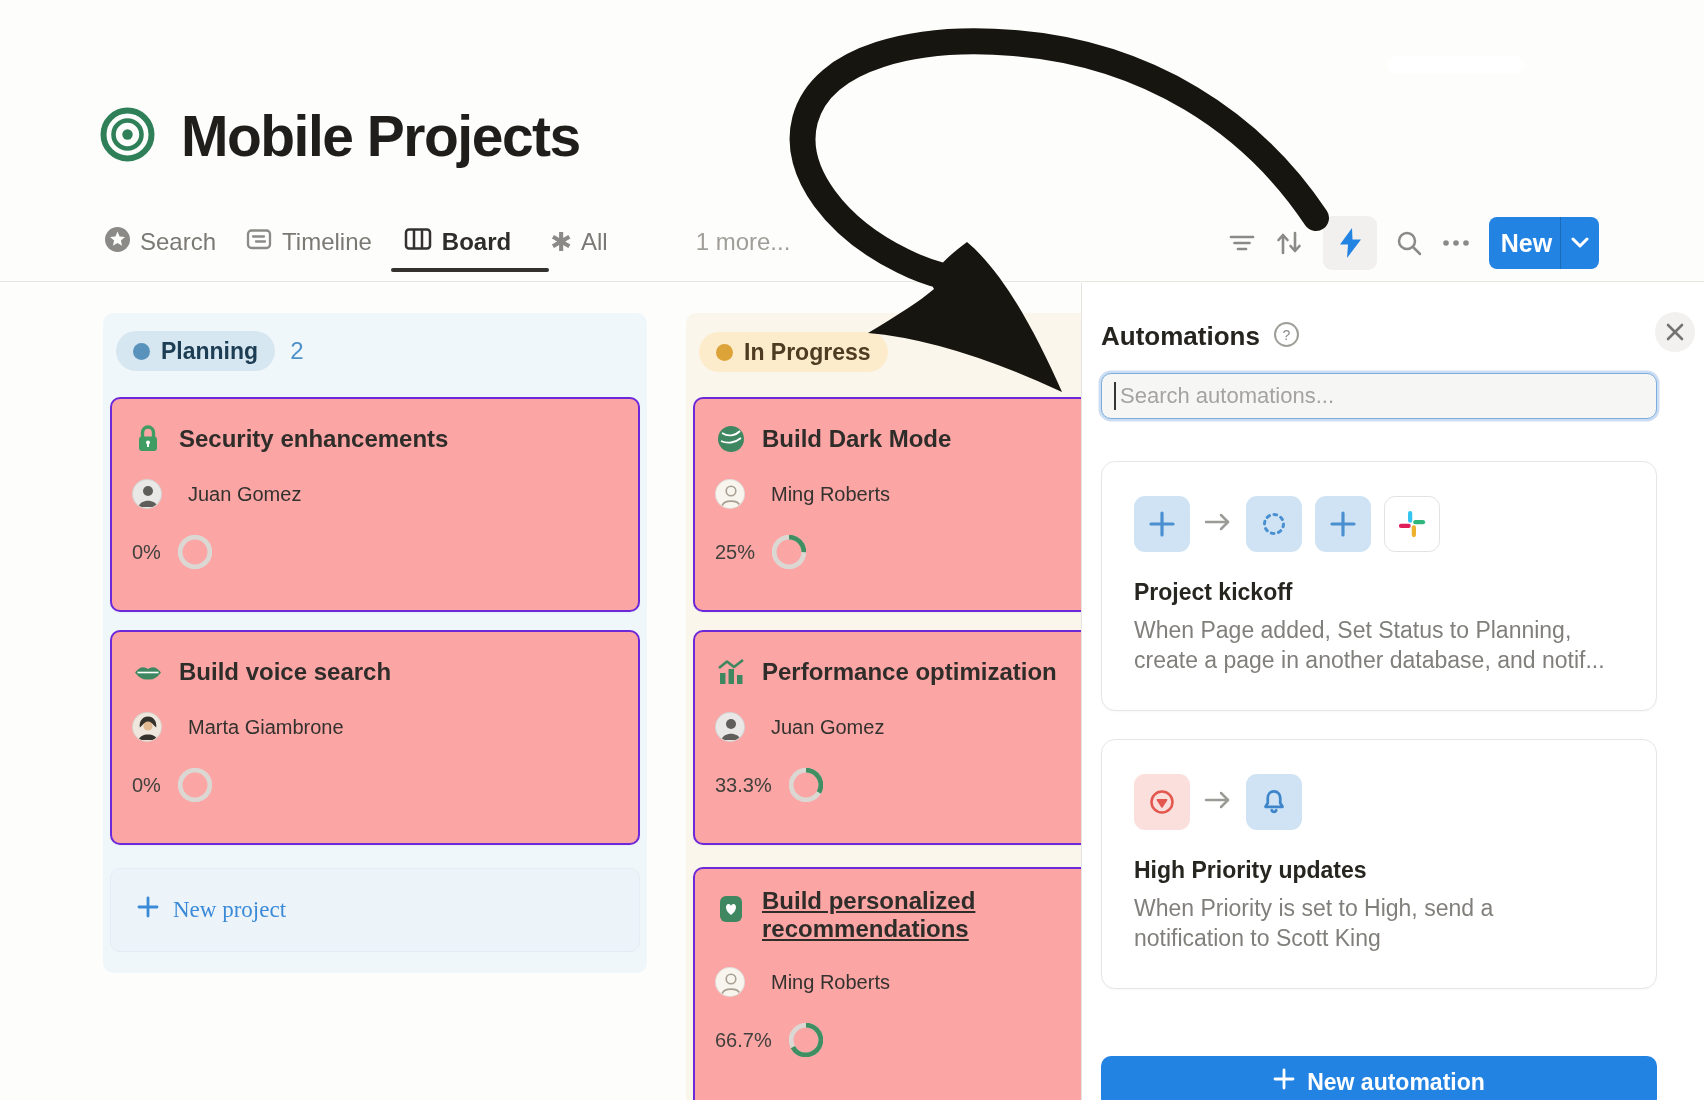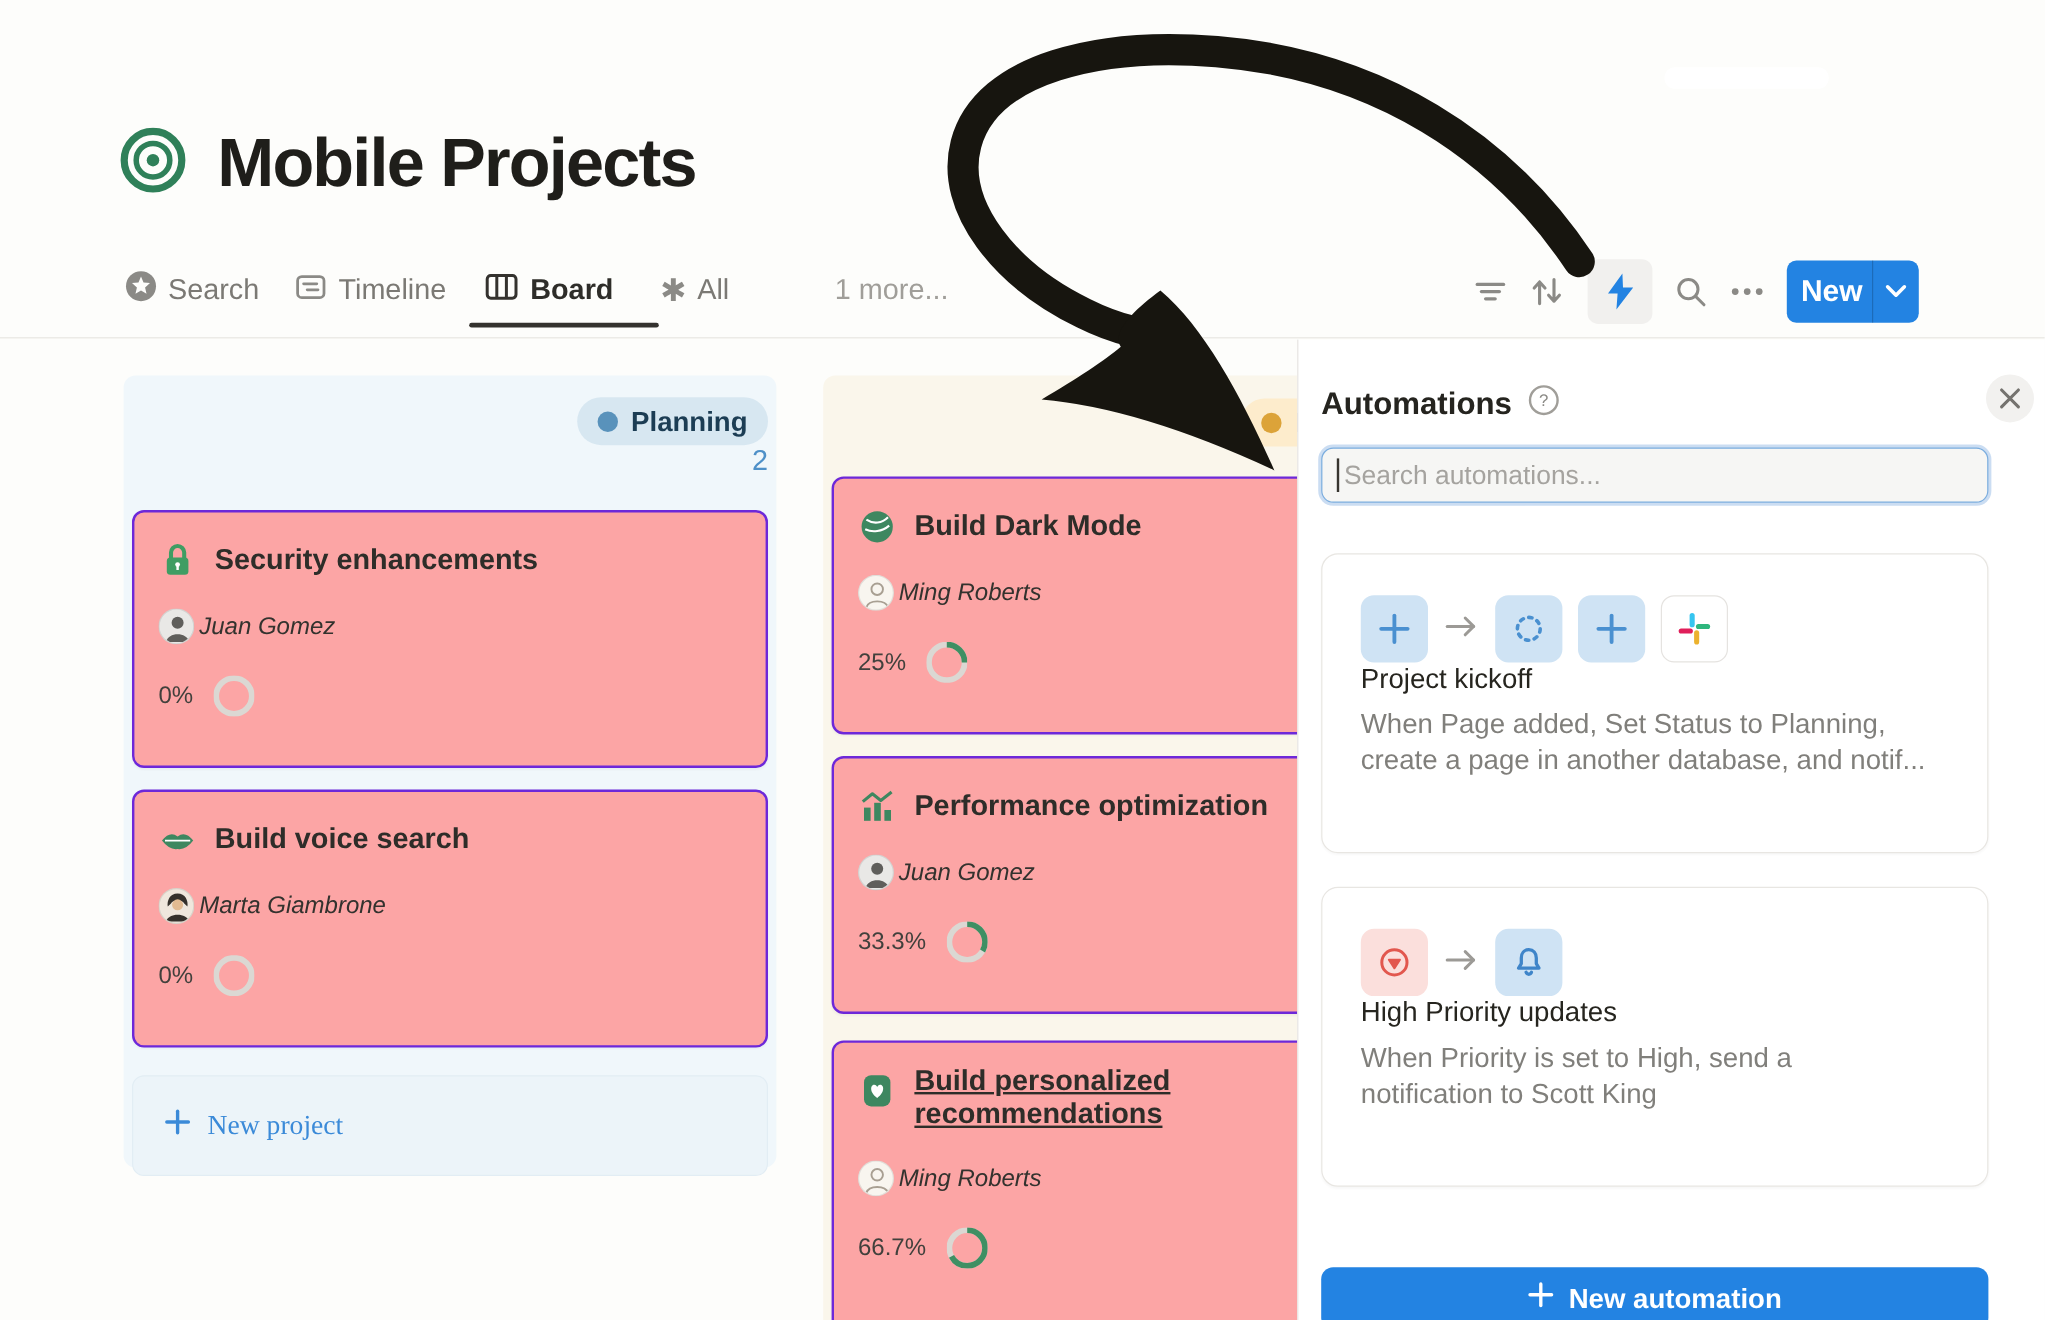--- a/index.html
+++ b/index.html
@@ -27,32 +27,32 @@
   .bolt-box { width:54px; height:54px; background:#f1f0ee; border-radius:9px; }
   .new-btn { width:110px; height:52px; background:#2383e2; border-radius:8px; display:flex; align-items:center; color:#fff; cursor:pointer; }
   .new-btn .nlabel { flex:1; text-align:center; font-size:25px; font-weight:600; padding-left:4px; }
   .new-btn .nsep { width:1px; height:52px; background:rgba(0,0,0,.18); }
   .new-btn .nchev { width:38px; display:flex; justify-content:center; }
 
   
   .col { position:absolute; top:313px; width:544px; border-radius:10px; padding:0 7px; }
   .col-planning { left:103px; height:660px; background:#f0f7fb; }
   .col-inprogress { left:686px; height:860px; background:#faf6eb; }
-  .pill-row { display:flex; align-items:flex-end; padding-left:6px;flex-direction:column; }
+  .pill-row { display:flex; align-items:center; gap:15px; padding-left:6px; }
   .col-planning .pill-row { margin-top:18px; } .col-inprogress .pill-row { margin-top:19px; }
   .pill { display:inline-flex; align-items:center; gap:11px; height:40px; padding:0 17px; border-radius:20px; font-size:23px; font-weight:600; }
   .pill-planning { background:#d7e7f1; color:#1c3d54; }
   .pill-inprogress { background:#fdeccc; color:#4f3b22; }
   .dot { width:17px; height:17px; border-radius:50%; }
   .count { font-size:24px; color:#4e90c8; }
   .kcard { background:#fca5a5; border:2px solid #6d28d9; border-radius:10px; box-shadow:0 1px 2px rgba(0,0,0,.04); padding:24px 20px; cursor:pointer; }
   .kcard .trow { display:flex; align-items:flex-start; gap:15px; }
   .ktitle { font-size:24px; font-weight:600; color:#2e2d29; white-space:nowrap; line-height:32px; }
   .ktitle.wrap2 { white-space:normal; max-width:268px; line-height:28px; margin-top:-6px;text-decoration:underline; }
-  .arow { display:flex; align-items:center; gap:4px; margin-top:24px;font-style:italic; }
+  .arow { display:flex; align-items:center; gap:26px; margin-top:24px; }
   .aname { font-size:20px; color:#33322e; }
   .prow { display:flex; align-items:center; gap:17px; margin-top:26px; }
   .plabel { font-size:20px; color:#41403c; }
   .c1 { margin-top:26px; height:215px; } .col-inprogress .c1 { margin-top:25px; }
   .c2 { margin-top:18px; height:215px; }
   .c3 { margin-top:22px; height:260px; }
   .new-project { margin-top:23px; height:84px; background:#ecf4f9; border:1px solid #e2edf4; border-radius:10px; display:flex; align-items:center; gap:14px; padding-left:26px; color:#3b8ad8; font-size:23px; font-weight:500; cursor:pointer;font-family:Liberation Serif, serif; }
   .avatar { width:30px; height:30px; border-radius:50%; border:1px solid rgba(0,0,0,.09); overflow:hidden; flex:none; }
   .av-juan { background:#e9e8e6; } .av-marta { background:#efe7dd; } .av-ming { background:#f8f5ef; }
   .icon32 { width:32px; height:32px; flex:none; }
@@ -68,21 +68,21 @@
   .searchbox { margin-top:17px; position:relative; }
   .search-input { width:100%; height:46px; background:#f6f6f4; border:1px solid #7badde; box-shadow:0 0 0 2.5px rgba(84,144,212,.30); border-radius:10px; font-size:22px; padding:0 16px 0 18px; color:#32302c; outline:none; font-family:"Liberation Sans", sans-serif; }
   .search-input::placeholder { color:#a5a39f; }
   .caret { position:absolute; left:13px; top:9px; width:2px; height:28px; background:#37352f; }
   .auto-card { margin-top:42px; height:250px; border:1px solid #e8e6e2; border-radius:14px; background:#fff; box-shadow:0 1px 2px rgba(0,0,0,.03); padding:34px 24px 0 32px; cursor:pointer; }
   .auto-card.second { margin-top:28px; }
   .icons-row { display:flex; align-items:center; gap:13px; height:56px; }
   .sq { width:56px; height:56px; border-radius:11px; display:flex; align-items:center; justify-content:center; flex:none; }
   .sq-blue { background:#cfe3f4; } .sq-red { background:#fbdfdc; }
   .sq-white { background:#fff; border:1px solid #e5e3e0; }
-  .auto-title { font-size:23px; font-weight:400; color:#26251f; }
+  .auto-title { margin-top:27px; font-size:23px; font-weight:700; color:#26251f; }
   .auto-desc { margin-top:9px; font-size:23px; line-height:30px; color:#807f7b; }
   .new-automation { margin-top:67px; width:100%; height:52px; background:#2383e2; border-radius:10px; display:flex; align-items:center; justify-content:center; gap:12px; color:#fff; font-size:23px; font-weight:600; cursor:pointer; }
 
   
   .arrow-svg { position:absolute; left:0; top:0; z-index:60; pointer-events:none; }
   .orange-dot { position:absolute; left:988px; top:346px; width:11px; height:11px; border-radius:50%; background:#dca339; z-index:5; }
 </style>
 </head>
 <body>
 

